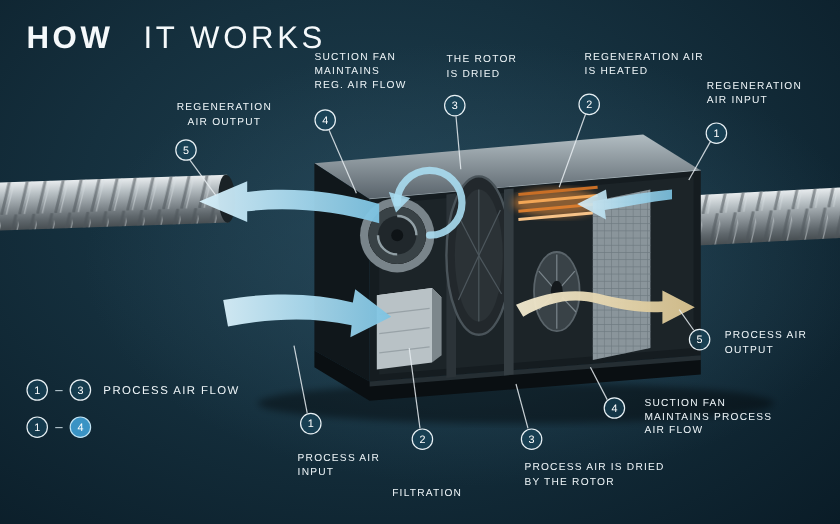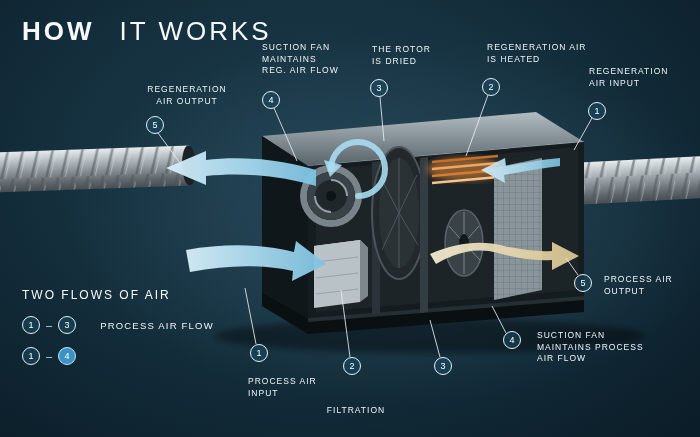--- a/index.html
+++ b/index.html
@@ -14,21 +14,21 @@
   .co-label{position:absolute;font-size:8.5px;line-height:11.5px;letter-spacing:1px;color:#eef5f8;white-space:pre-line}
   .center{text-align:center}
   .num{position:absolute;width:18px;height:18px;border:1.2px solid #e8f0f4;border-radius:50%;
     display:flex;align-items:center;justify-content:center;font-size:9px;color:#fff;
     background:rgba(26,74,99,.55);letter-spacing:0}
   .num.filled{background:#3a93c4;border-color:#c2e4f4}
   .legend-heading{position:absolute;left:22px;top:288px;font-size:12px;letter-spacing:2px;color:#f5f9fb}
   .legend-row{position:absolute;left:22px;display:flex;align-items:center;height:18px}
   .legend-row .num{position:static;flex:0 0 18px}
   .legend-dash{color:#cfe0e8;font-size:11px;margin:0 6px}
-  .legend-label{font-size:9.5px;letter-spacing:1.2px;color:#eef5f8;margin-left:24px;white-space:nowrap}
+  .legend-label{font-size:9.5px;letter-spacing:1.2px;color:#eef5f8;margin-left:10px;white-space:nowrap}
 </style>
 </head>
 <body>
 
 <div id="stage">
 
   <svg id="machine-svg" viewBox="0 0 700 437">
     <defs>
       <linearGradient id="ductG" x1="0" y1="0" x2="0" y2="1">
         <stop offset="0" stop-color="#e8ecee"></stop>
@@ -183,36 +183,37 @@
 IS DRIED</div>
   <div class="co-label" style="left:487px;top:42px">REGENERATION AIR
 IS HEATED</div>
   <div class="co-label" style="left:589px;top:66px">REGENERATION
 AIR INPUT</div>
   <div class="co-label" style="left:604px;top:274px">PROCESS AIR
 OUTPUT</div>
   <div class="co-label" style="left:537px;top:330px">SUCTION FAN
 MAINTAINS PROCESS
 AIR FLOW</div>
+  <div class="co-label" style="left:437px;top:384px">PROCESS AIR IS DRIED
+BY THE ROTOR</div>
   <div class="co-label center" style="left:320px;top:405px;width:72px">FILTRATION</div>
   <div class="co-label" style="left:248px;top:376px">PROCESS AIR
 INPUT</div>
 
   <div class="num" style="left:146px;top:116px">5</div>
   <div class="num" style="left:262px;top:91px">4</div>
   <div class="num" style="left:370px;top:79px">3</div>
   <div class="num" style="left:482px;top:78px">2</div>
   <div class="num" style="left:588px;top:102px">1</div>
   <div class="num" style="left:574px;top:274px">5</div>
   <div class="num" style="left:503px;top:331px">4</div>
   <div class="num" style="left:434px;top:357px">3</div>
   <div class="num" style="left:343px;top:357px">2</div>
   <div class="num" style="left:250px;top:344px">1</div>
 
-  <div class="legend-heading">TWO FLOWS OF AIR</div>
   <div class="legend-row" style="top:316px">
     <div class="num">1</div>
     <div class="legend-dash">–</div>
     <div class="num">3</div>
     <div class="legend-label">PROCESS AIR FLOW</div>
   </div>
   <div class="legend-row" style="top:347px">
     <div class="num">1</div>
     <div class="legend-dash">–</div>
     <div class="num filled">4</div>

